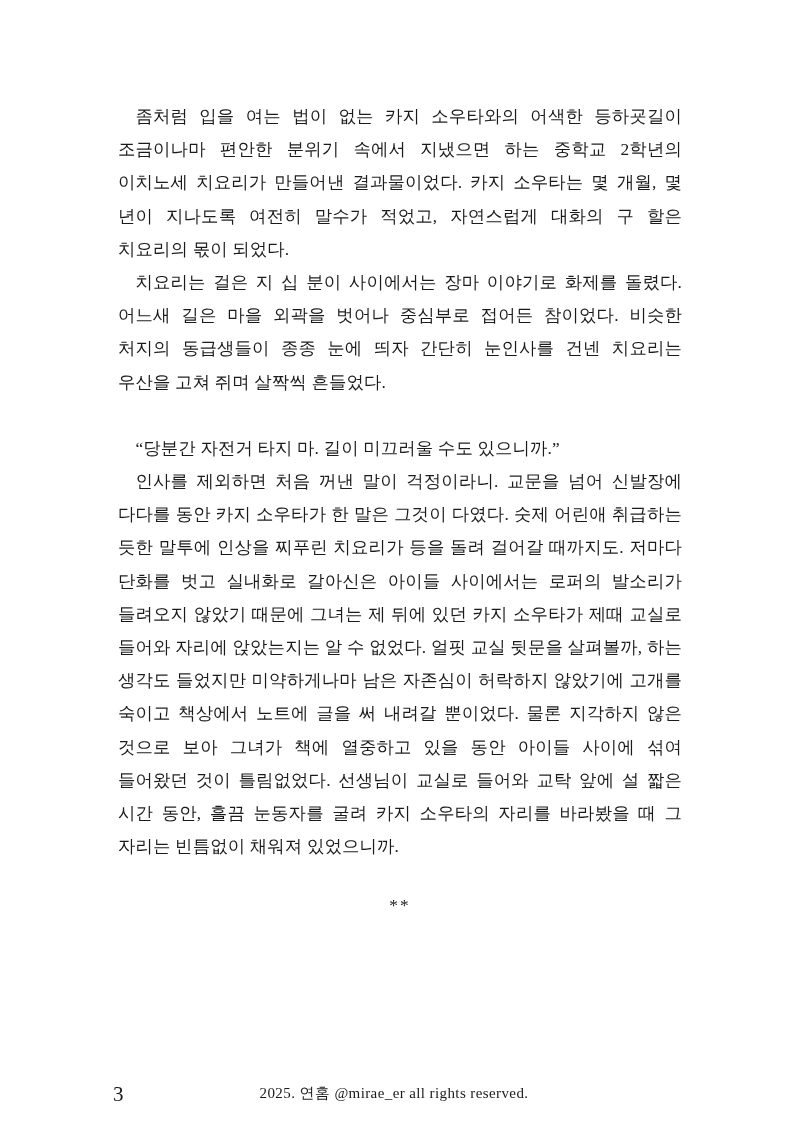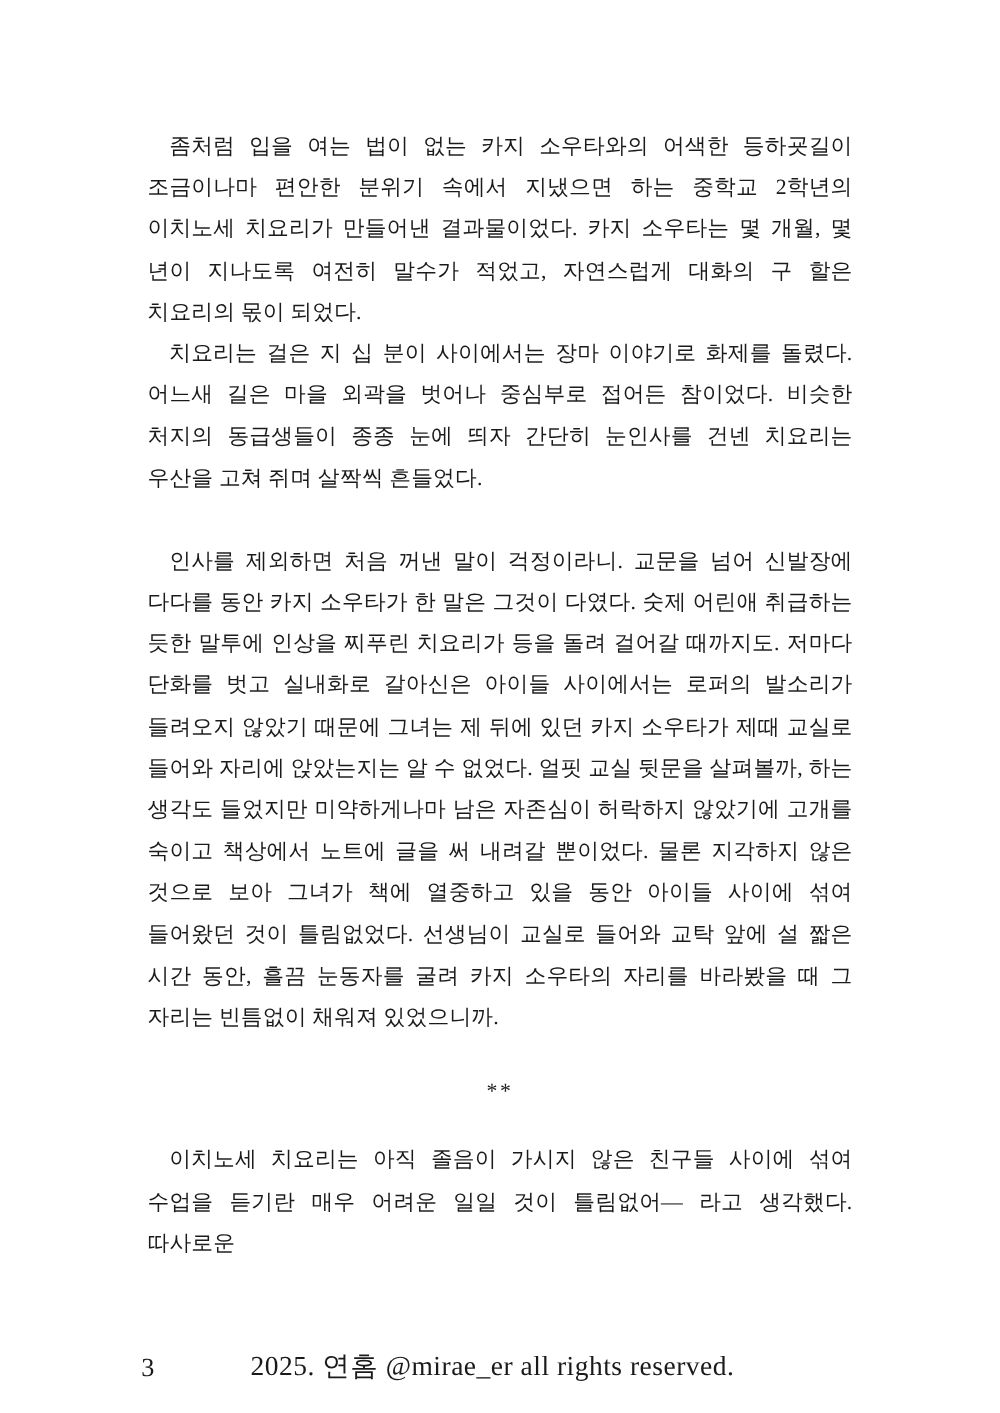--- a/index.html
+++ b/index.html
@@ -61,36 +61,36 @@
     font-size: 21px;
     line-height: 28px;
     color: #1a1a1a;
   }
   .copyright {
     position: absolute;
     left: 0;
     right: 12px;
     bottom: 2px;
     text-align: center;
-    font-size: 22px;
+    font-size: 15px;
     line-height: 26px;
     letter-spacing: 0.4px;
     color: #1a1a1a;
   }
 </style>
 </head>
 <body>
 
 <div class="page">
   <div class="body-text">
     <p class="para">좀처럼 입을 여는 법이 없는 카지 소우타와의 어색한 등하굣길이 조금이나마 편안한 분위기 속에서 지냈으면 하는 중학교 2학년의 이치노세 치요리가 만들어낸 결과물이었다. 카지 소우타는 몇 개월, 몇 년이 지나도록 여전히 말수가 적었고, 자연스럽게 대화의 구 할은 치요리의 몫이 되었다.</p>
     <p class="para">치요리는 걸은 지 십 분이 사이에서는 장마 이야기로 화제를 돌렸다. 어느새 길은 마을 외곽을 벗어나 중심부로 접어든 참이었다. 비슷한 처지의 동급생들이 종종 눈에 띄자 간단히 눈인사를 건넨 치요리는 우산을 고쳐 쥐며 살짝씩 흔들었다.</p>
     <div class="gap-small"></div>
+    <p class="para">“당분간 자전거 타지 마. 길이 미끄러울 수도 있으니까.”</p>
     <p class="para">인사를 제외하면 처음 꺼낸 말이 걱정이라니. 교문을 넘어 신발장에 다다를 동안 카지 소우타가 한 말은 그것이 다였다. 숫제 어린애 취급하는 듯한 말투에 인상을 찌푸린 치요리가 등을 돌려 걸어갈 때까지도. 저마다 단화를 벗고 실내화로 갈아신은 아이들 사이에서는 로퍼의 발소리가 들려오지 않았기 때문에 그녀는 제 뒤에 있던 카지 소우타가 제때 교실로 들어와 자리에 앉았는지는 알 수 없었다. 얼핏 교실 뒷문을 살펴볼까, 하는 생각도 들었지만 미약하게나마 남은 자존심이 허락하지 않았기에 고개를 숙이고 책상에서 노트에 글을 써 내려갈 뿐이었다. 물론 지각하지 않은 것으로 보아 그녀가 책에 열중하고 있을 동안 아이들 사이에 섞여 들어왔던 것이 틀림없었다. 선생님이 교실로 들어와 교탁 앞에 설 짧은 시간 동안, 흘끔 눈동자를 굴려 카지 소우타의 자리를 바라봤을 때 그 자리는 빈틈없이 채워져 있었으니까.</p>
     <p class="scene-break">**</p>
-    <p class="para">이치노세 치요리는 아직 졸음이 가시지 않은 친구들 사이에 섞여 수업을 듣기란 매우 어려운 일일 것이 틀림없어— 라고 생각했다. 따사로운</p>
   </div>
 </div>
 
 <div class="footer">
   <div class="page-number">3</div>
   <div class="copyright">2025. 연홈 @mirae_er all rights reserved.</div>
 </div>
 
 </body></html>

